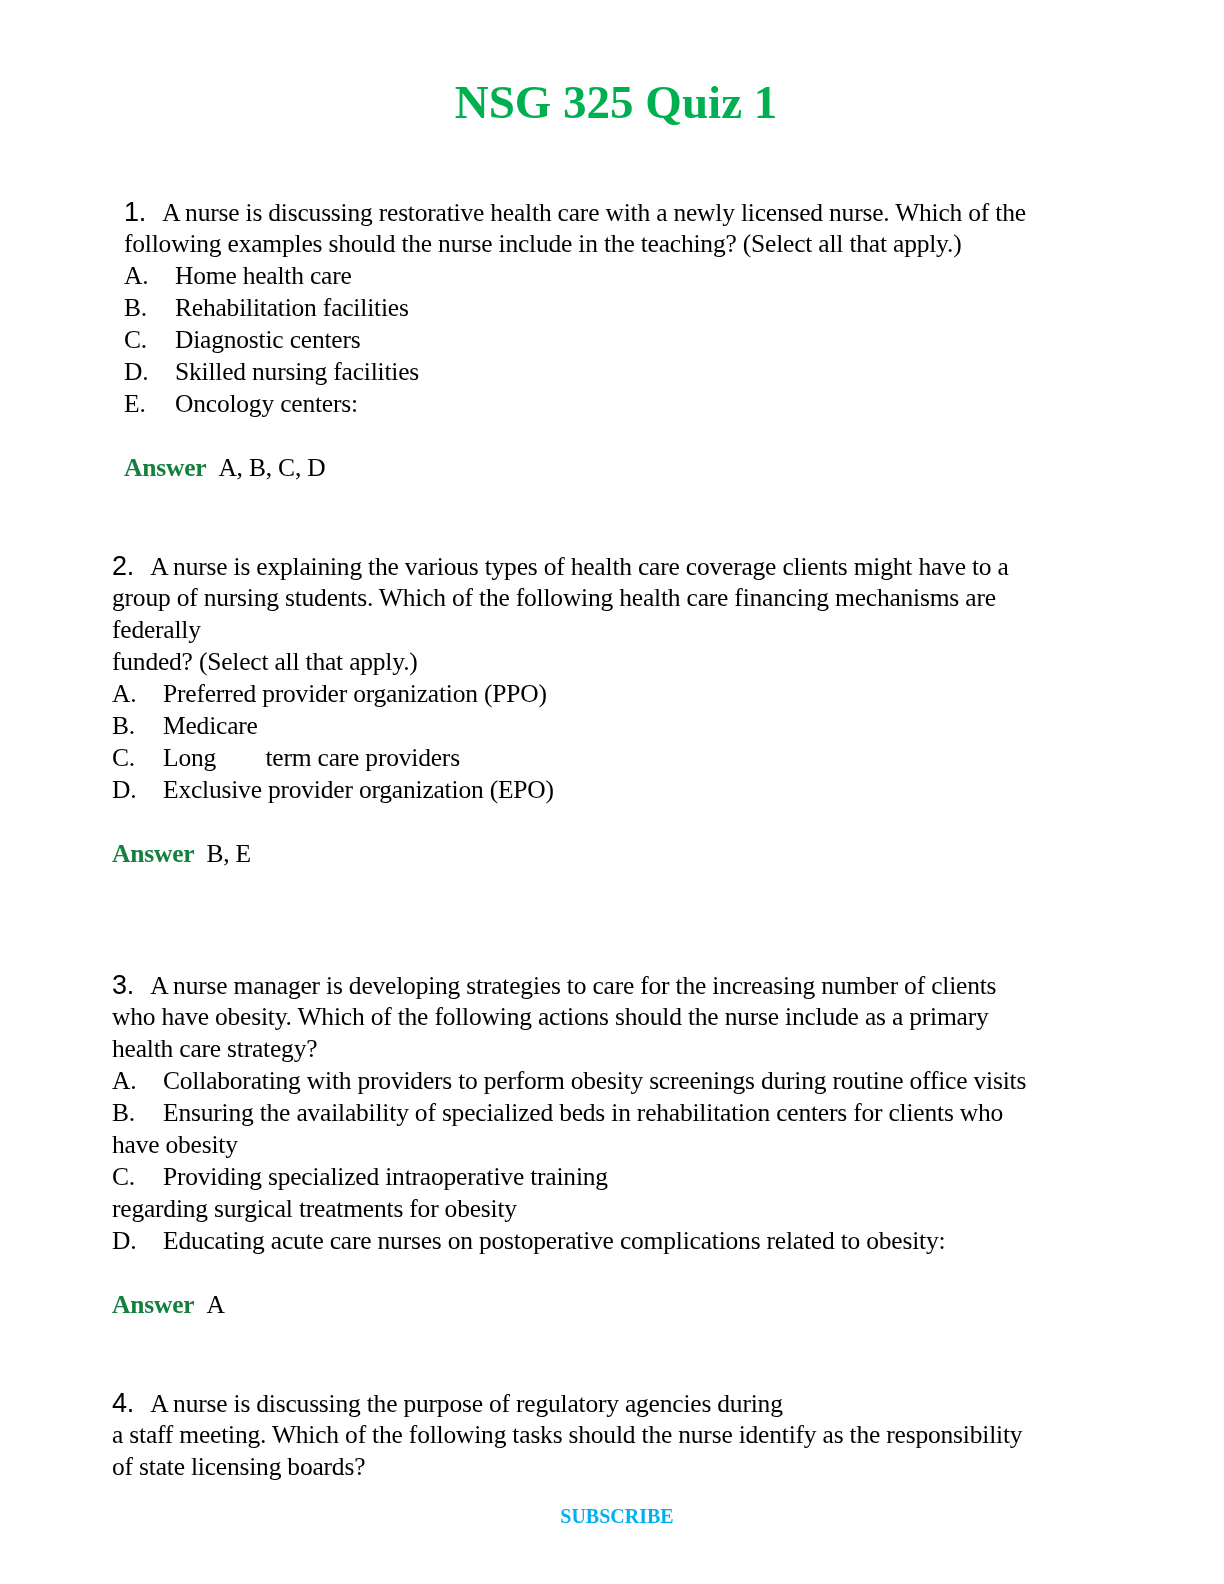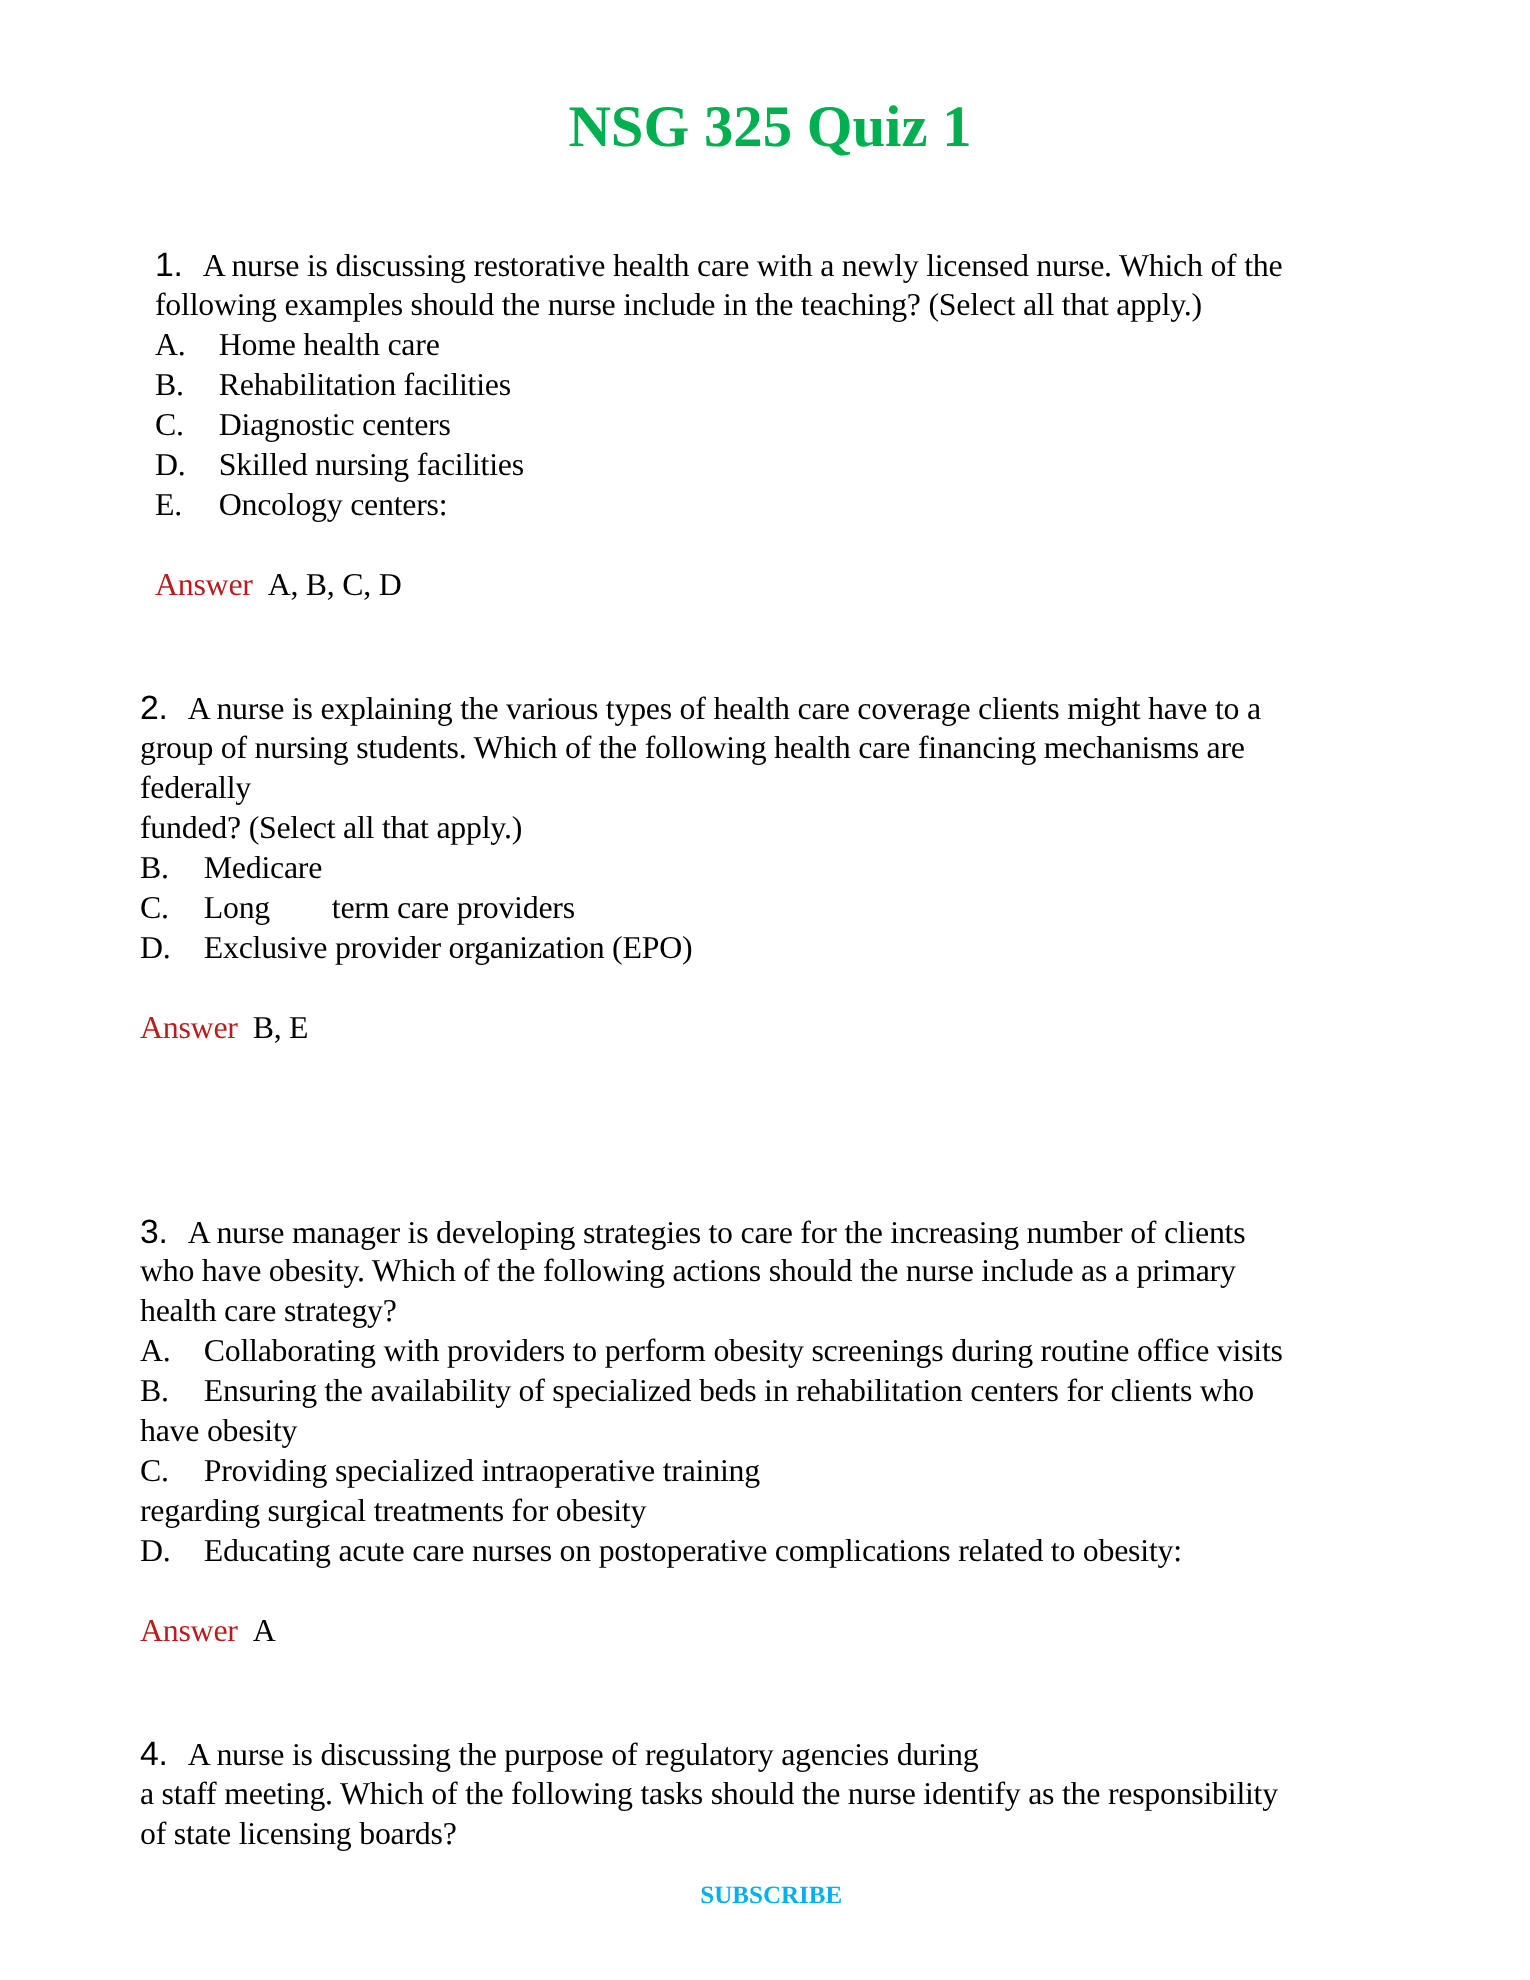--- a/index.html
+++ b/index.html
@@ -57,22 +57,22 @@
     .opt-letter {
       display: inline-block;
       width: 51px;
     }
     .answer {
       margin-top: 32px;
       white-space: nowrap;
       height: 32px;
     }
     .answer-label {
-      font-weight: normal;
-      color: #b91c1c;
+      font-weight: bold;
+      color: #15803d;
       margin-right: 12px;
     }
     .subscribe {
       position: absolute;
       left: 0;
       top: 1505px;
       width: 1234px;
       text-align: center;
       font-family: "Liberation Serif", serif;
       font-weight: bold;
@@ -97,20 +97,21 @@
     <div class="opt"><span class="opt-letter">D.</span><span>Skilled nursing facilities</span></div>
     <div class="opt"><span class="opt-letter">E.</span><span>Oncology centers:</span></div>
     <div class="answer"><span class="answer-label">Answer</span><span>A, B, C, D</span></div>
   </div>
 
   <div class="question" style="top:550px;">
     <div class="q-line"><span class="q-num">2.</span><span>A nurse is explaining the various types of health care coverage clients might have to a</span></div>
     <div class="q-line">group of nursing students. Which of the following health care financing mechanisms are</div>
     <div class="q-line">federally</div>
     <div class="q-line">funded? (Select all that apply.)</div>
+    <div class="opt"><span class="opt-letter">A.</span><span>Preferred provider organization (PPO)</span></div>
     <div class="opt"><span class="opt-letter">B.</span><span>Medicare</span></div>
     <div class="opt"><span class="opt-letter">C.</span><span style="white-space:pre;">Long        term care providers</span></div>
     <div class="opt"><span class="opt-letter">D.</span><span>Exclusive provider organization (EPO)</span></div>
     <div class="answer"><span class="answer-label">Answer</span><span>B, E</span></div>
   </div>
 
   <div class="question" style="top:969px;">
     <div class="q-line"><span class="q-num">3.</span><span>A nurse manager is developing strategies to care for the increasing number of clients</span></div>
     <div class="q-line">who have obesity. Which of the following actions should the nurse include as a primary</div>
     <div class="q-line">health care strategy?</div>

